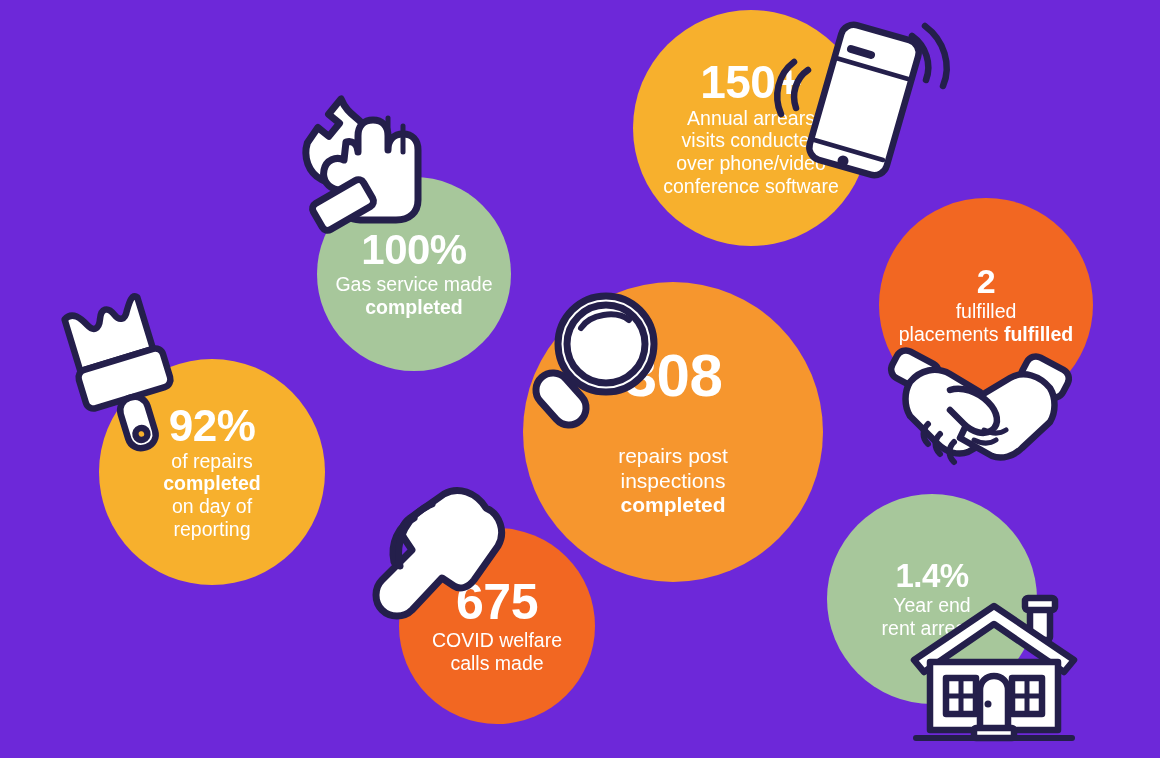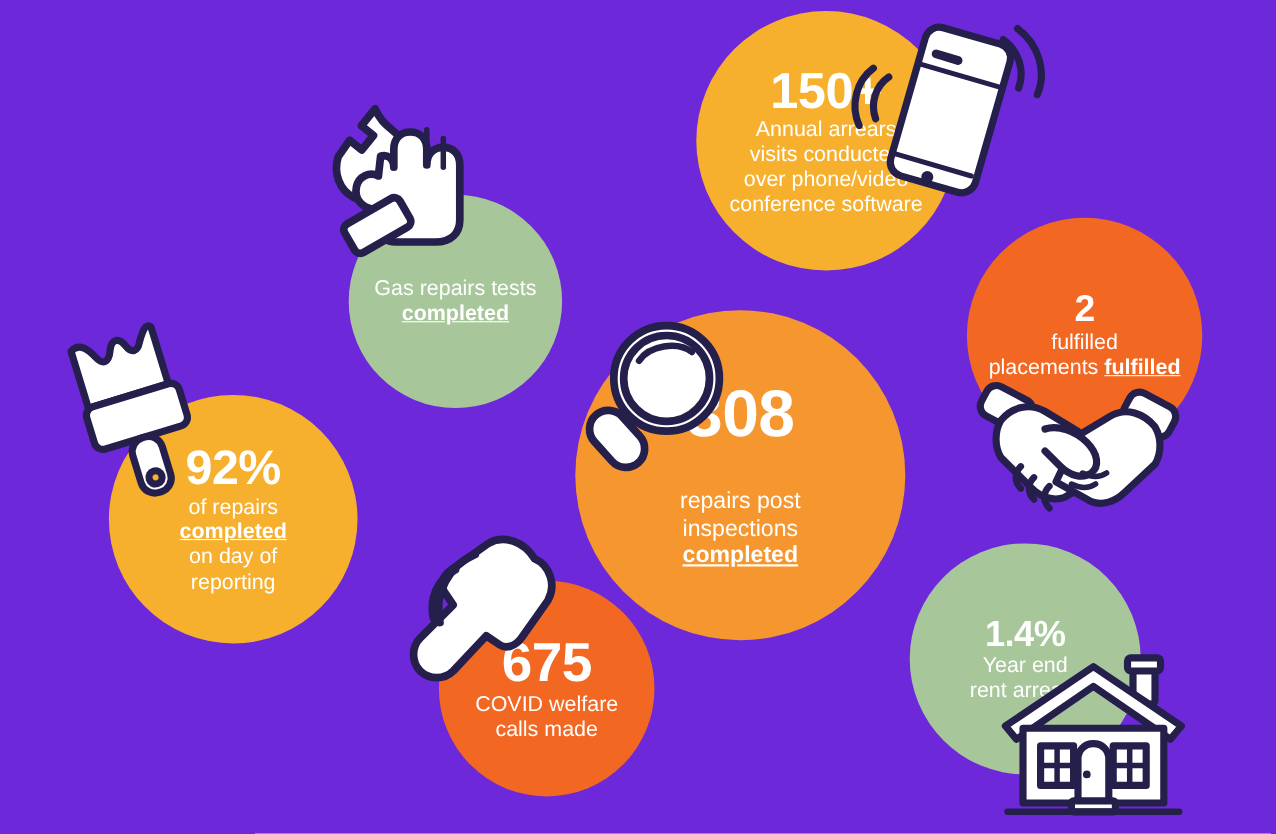--- a/index.html
+++ b/index.html
@@ -38,21 +38,20 @@
     margin-bottom: 2px;
     white-space: nowrap;
   }
   .stat-label {
     font-weight: 400;
     line-height: 1.16;
     padding: 0 6px;
   }
   .stat-label b {
     font-weight: 700;
-    text-decoration: underline;
   }
 
   
   #circle-tenancy-visits {
     left: 633px; top: 10px; width: 236px; height: 236px;
   }
   #circle-tenancy-visits .stat-value { font-size: 46px; }
   #circle-tenancy-visits .stat-label { font-size: 19.5px; }
 
   #circle-gas-tests {
@@ -114,22 +113,23 @@
     <div class="stat-value">150+</div>
     <div class="stat-label">
       <span>Annual arrears</span><br>
       <span>visits conducted</span><br>
       <span>over phone/video</span><br>
       <span>conference software</span>
     </div>
   </div>
 
   <div class="stat-circle" id="circle-gas-tests" style="background:#A7C79B;">
-    <div class="stat-label">
-      <span>Gas repairs tests</span><br>
+    <div class="stat-value">100%</div>
+    <div class="stat-label">
+      <span>Gas service made</span><br>
       <b>completed</b>
     </div>
   </div>
 
   <div class="stat-circle" id="circle-repairs-day" style="background:#F7B02D;">
     <div class="stat-value">92%</div>
     <div class="stat-label">
       <span>of repairs</span><br>
       <b>completed</b><br>
       <span>on day of</span><br>

